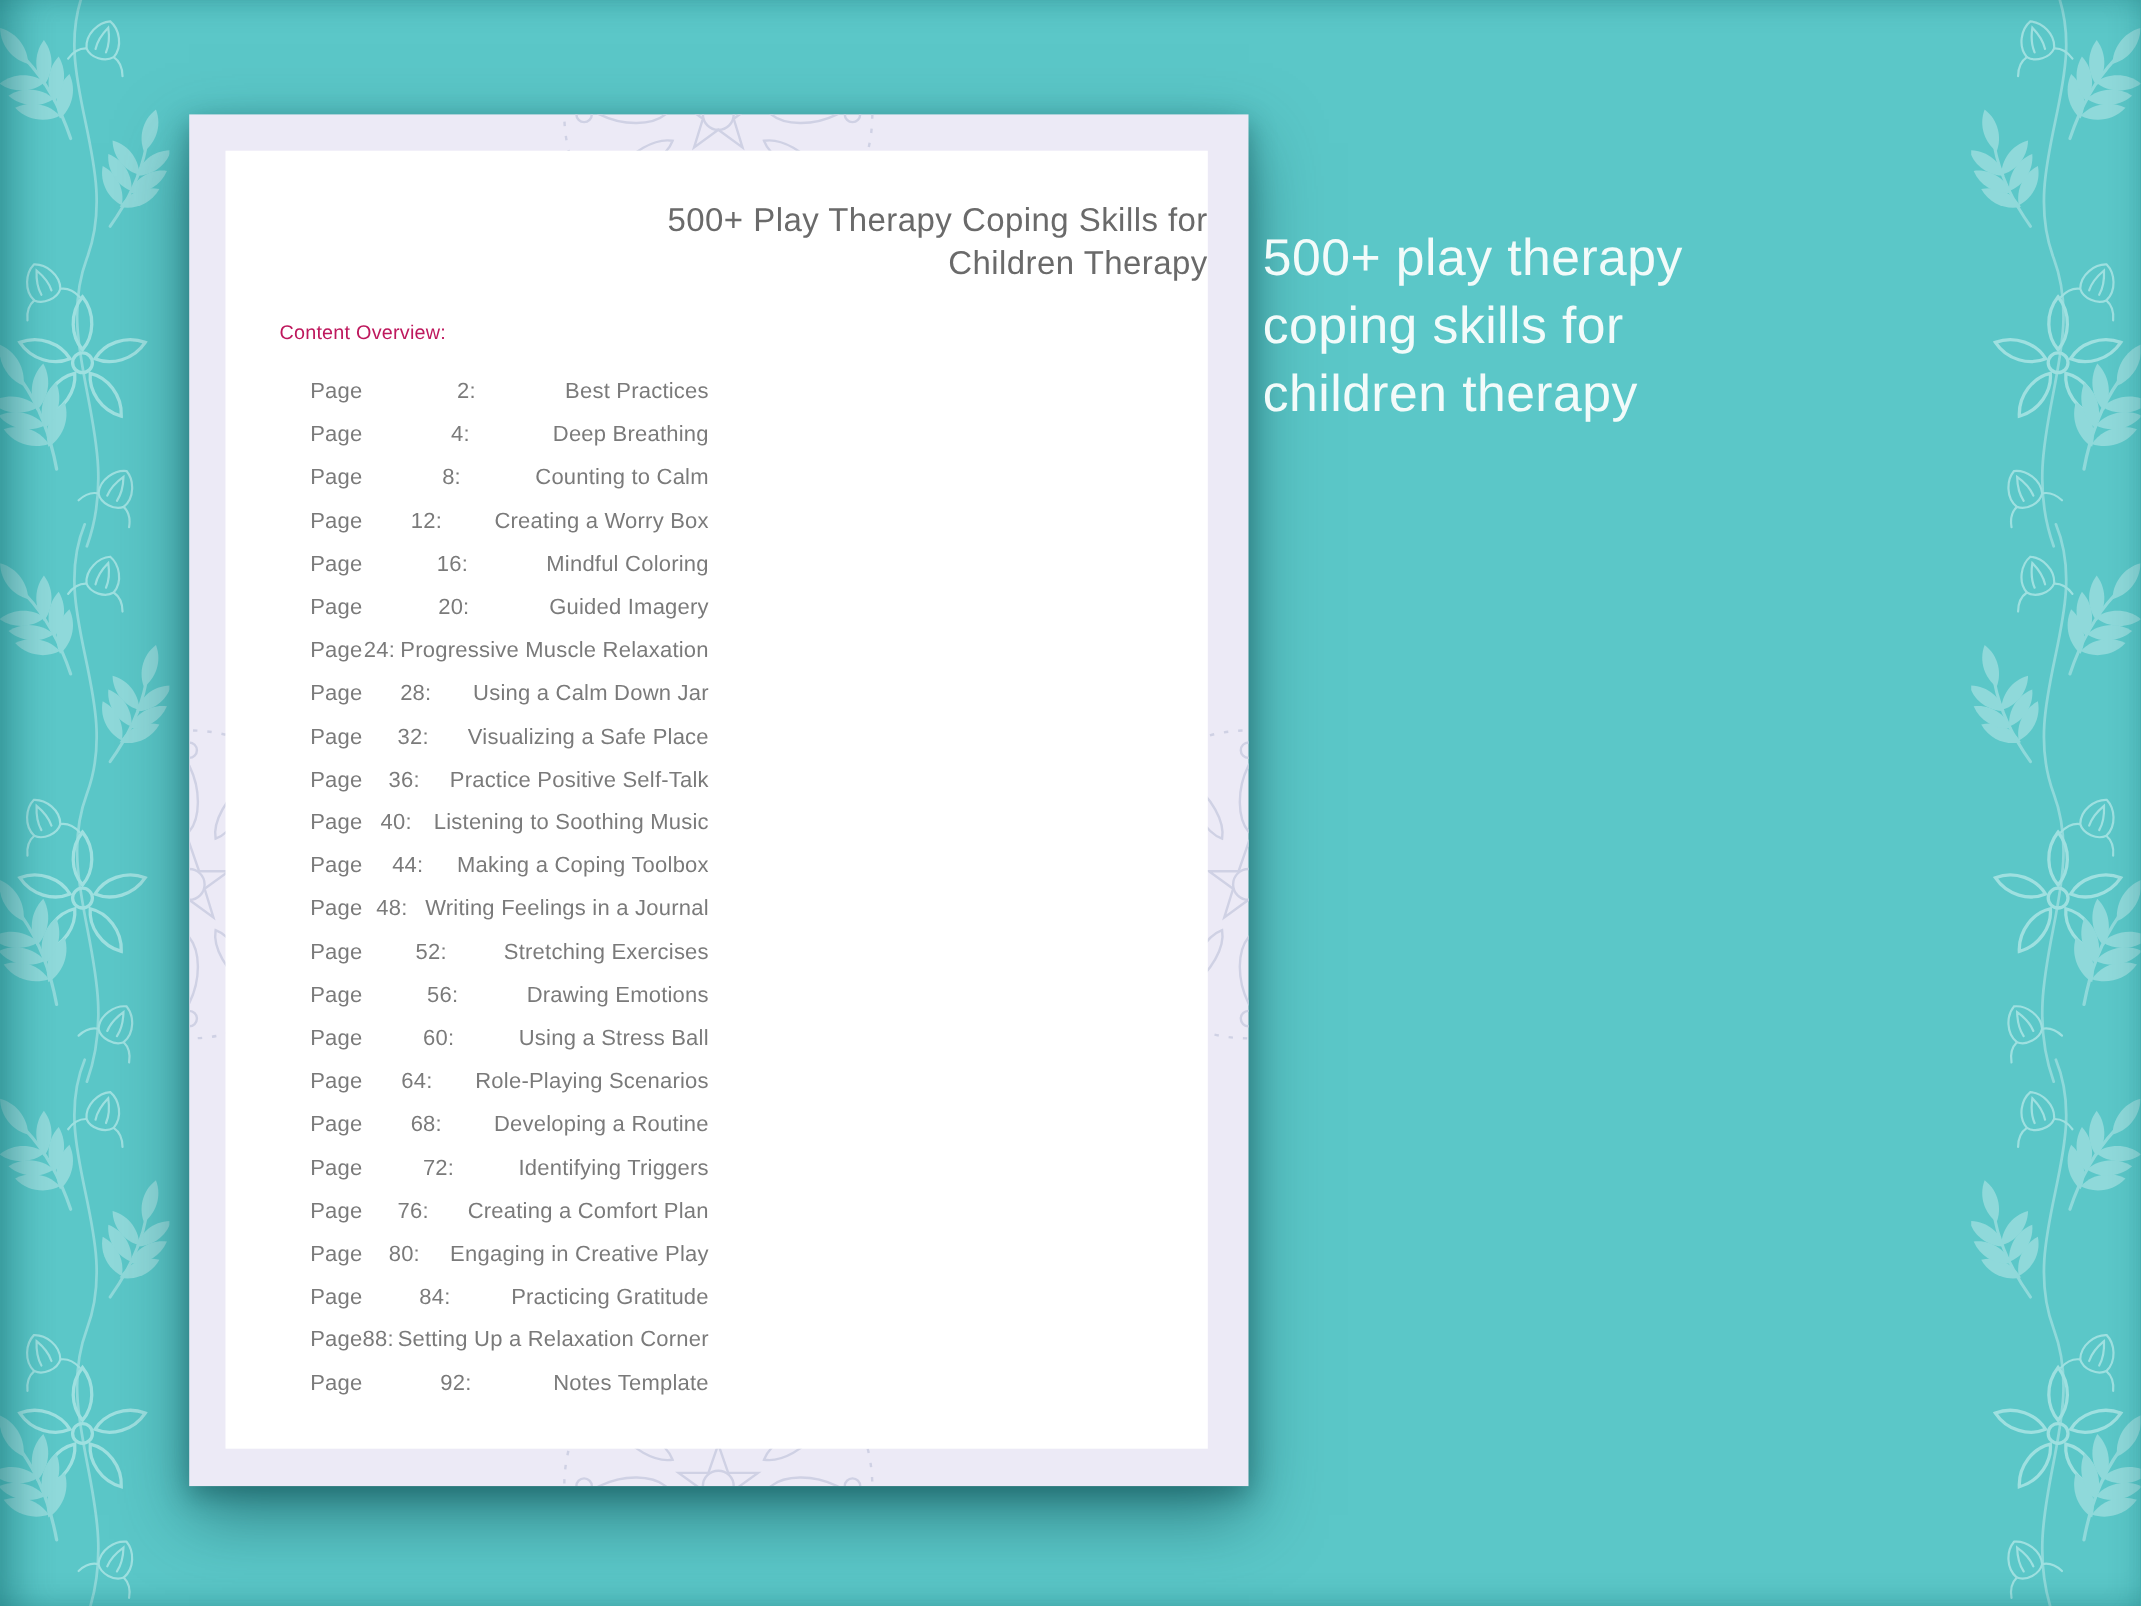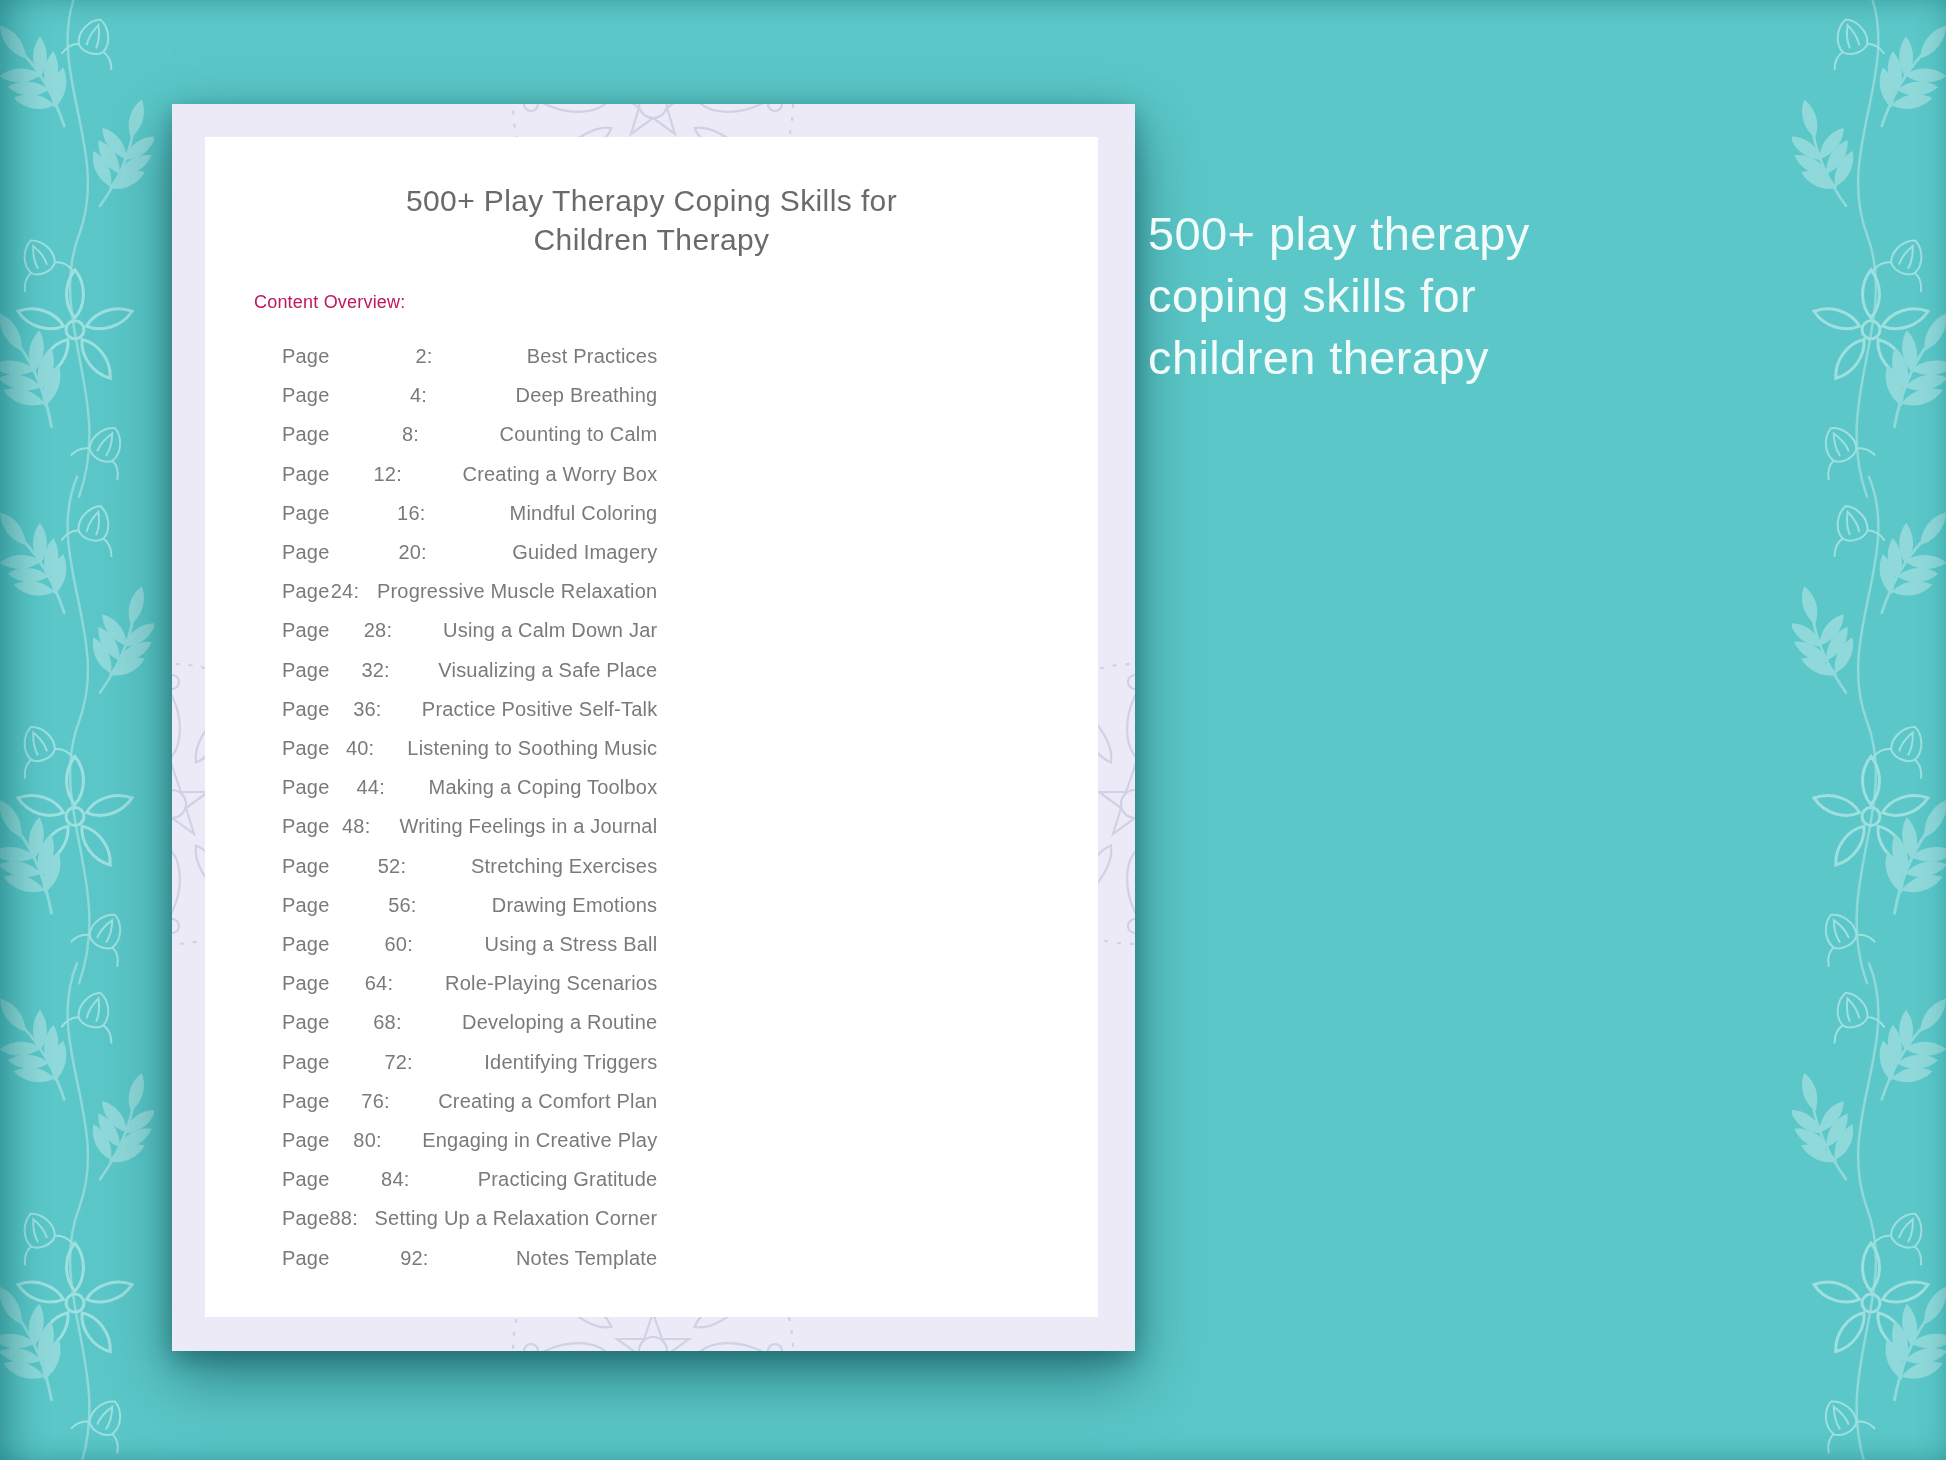--- a/index.html
+++ b/index.html
@@ -23,29 +23,29 @@
     background:#ECEAF6; overflow:hidden; z-index:2;
     box-shadow: 0 26px 60px rgba(10,70,75,.55), 0 8px 22px rgba(10,70,75,.42);
   }
   .mandala{position:absolute;z-index:1;}
   .mandala.top{left:321px;top:-160px;}
   .mandala.bottom{left:321px;bottom:-160px;}
   .mandala.mid-left{left:-160px;top:540px;}
   .mandala.mid-right{right:-160px;top:540px;}
   .sheet{position:absolute;left:33px;top:33px;width:893px;height:1180px;background:#FFFFFF;z-index:2;}
   .doc-title{
-    position:absolute;top:44px;left:0;right:0;text-align:center;
+    position:absolute;top:44px;left:0;right:0;text-align:right;
     font-size:30px;line-height:39px;color:#6A6A6A;font-weight:500;
     letter-spacing:.4px;white-space:pre-line;
   }
   .overview{position:absolute;left:49px;top:155px;font-size:18px;color:#be185d;font-weight:500;letter-spacing:.2px;}
   .toc{position:absolute;left:77px;top:200px;}
   .toc-row{display:flex;line-height:39.2px;font-size:20px;color:#7A7A7A;letter-spacing:.2px;justify-content:space-between;}
   .pg-num{width:27px;text-align:right;}
-  .pg-label{margin-left:18px;}
+  .pg-label{margin-left:5px;}
   .benefits{position:absolute;left:1148px;top:203px;width:710px;z-index:2;}
   .benefit{
     font-size:47px;line-height:62px;color:#F2FBFA;margin:0 0 62px 0;
     white-space:pre-line;letter-spacing:.4px;font-weight:400;
   }
 </style>
 </head>
 <body>
 
 <svg width="0" height="0" style="position:absolute">

